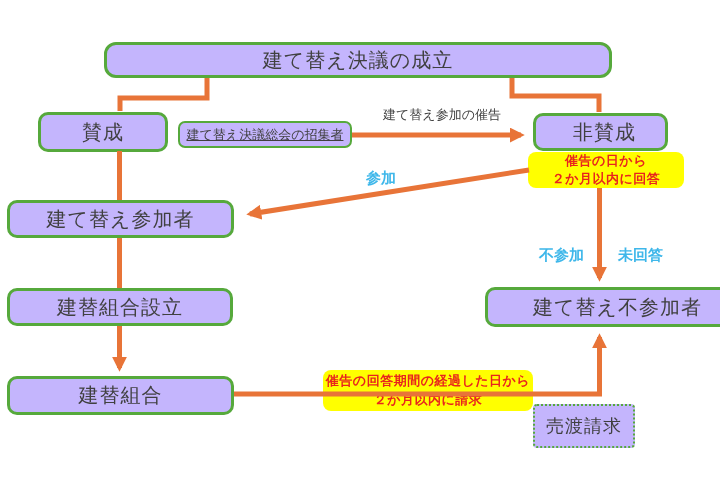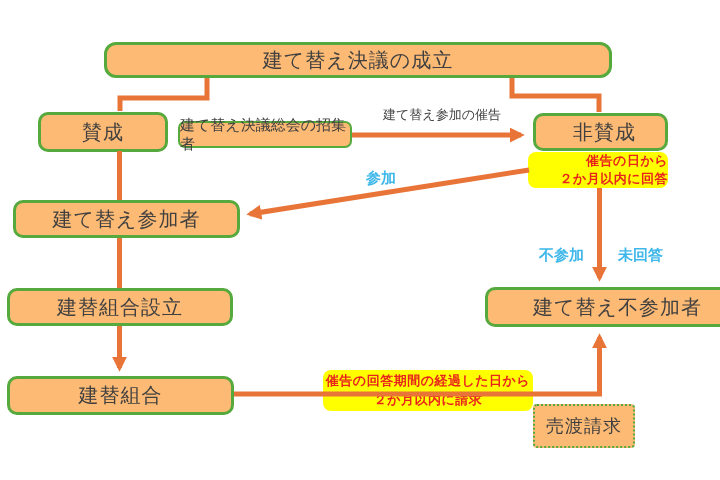--- a/index.html
+++ b/index.html
@@ -6,26 +6,26 @@
     --green:#56a93c; --orange:#e87438; --lblue:#3eb7ea;
     --red:#e8251d; --yellow:#ffff00; --ink:#404040;
   }
   html,body{margin:0;padding:0;background:#ffffff;}
   #stage{
     position:relative; width:720px; height:480px; background:#ffffff;
     font-family:"Liberation Sans","DejaVu Sans",sans-serif; color:var(--ink);
     overflow:hidden;
   }
   .box{
-    position:absolute; background:#fdba74; border:3px solid var(--green);
+    position:absolute; background:#c4b5fd; border:3px solid var(--green);
     border-radius:10px; display:flex; align-items:center; justify-content:center;
     font-size:20px; letter-spacing:1px; color:var(--ink); box-sizing:border-box;
     z-index:2;
   }
-  .box.small{border-width:2px; border-radius:7px; font-size:15px; letter-spacing:0;}
+  .box.small{border-width:2px; border-radius:7px; font-size:13px; letter-spacing:0;text-decoration:underline;}
   .box.dotted{border:2px dotted var(--green); border-radius:4px; font-size:18px;}
   .badge{
     position:absolute; background:var(--yellow); border-radius:8px;
     color:var(--red); font-weight:bold; font-size:13px; line-height:1.4;
     text-align:center; display:flex; flex-direction:column; justify-content:center;
     box-sizing:border-box; z-index:3; letter-spacing:0.5px;
   }
   .floatlabel{position:absolute; z-index:4; font-size:13px; color:var(--ink); text-align:center;}
   .bluelabel{position:absolute; z-index:4; font-size:15px; font-weight:bold; color:var(--lblue);}
   #split-label{display:flex; justify-content:space-between; width:124px;margin-top:20px;}
@@ -47,41 +47,41 @@
   </div>
 
   <div class="box small" style="left:178px; top:121px; width:174px; height:27px;">
     <span>建て替え決議総会の招集者</span>
   </div>
 
   <div class="box" style="left:533px; top:113px; width:135px; height:38px;padding-left:8px;">
     <span>非賛成</span>
   </div>
 
-  <div class="box" style="left:13px; top:200px; width:227px; height:38px;">
+  <div class="box" style="left:7px; top:200px; width:227px; height:38px;">
     <span>建て替え参加者</span>
   </div>
 
   <div class="box" style="left:7px; top:288px; width:226px; height:38px;justify-content:center;">
     <span>建替組合設立</span>
   </div>
 
   <div class="box" style="left:7px; top:376px; width:227px; height:39px;">
     <span>建替組合</span>
   </div>
 
   <div class="box" style="left:485px; top:287px; width:265px; height:40px;">
     <span>建て替え不参加者</span>
   </div>
 
   <div class="box dotted" style="left:533px; top:404px; width:102px; height:44px;">
     <span>売渡請求</span>
   </div>
 
-  <div class="badge" style="left:528px; top:152px; width:140px; height:36px;align-items:flex-end;">
+  <div class="badge" style="left:528px; top:152px; width:156px; height:36px;">
     <div>催告の日から</div>
     <div>２か月以内に回答</div>
   </div>
 
   <div class="badge" style="left:323px; top:370px; width:210px; height:41px;">
     <div>催告の回答期間の経過した日から</div>
     <div>２か月以内に請求</div>
   </div>
 
   <div class="floatlabel" style="left:372px; top:106px; width:140px;font-family:Liberation Serif, serif;">建て替え参加の催告</div>

